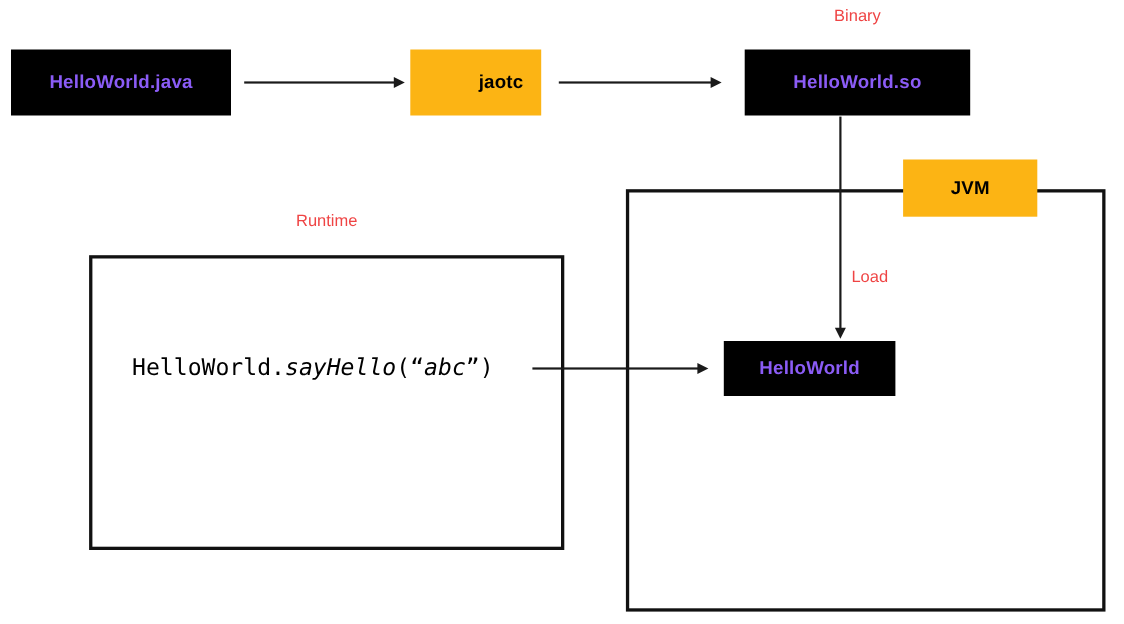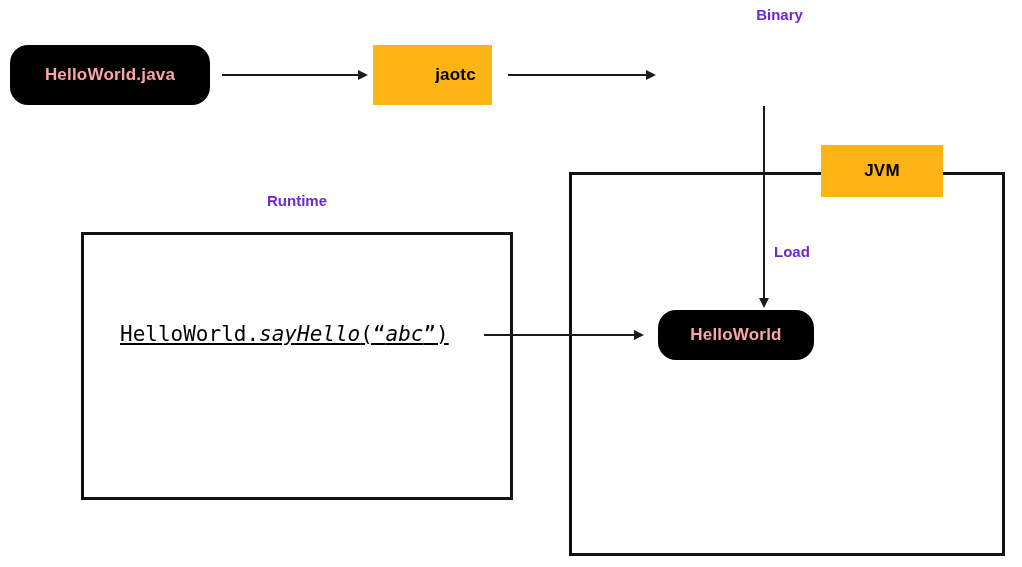--- a/index.html
+++ b/index.html
@@ -19,47 +19,45 @@
     position: absolute;
     display: flex;
     align-items: center;
     justify-content: center;
     box-sizing: border-box;
     font-weight: bold;
     letter-spacing: 0.2px;
   }
   .node-black {
     background: #000000;
-    color: #fca5a5;
-    border-radius: 18px;
+    color: #8b5cf6;
   }
   .node-orange {
     background: #FCB414;
     color: #000000;
   }
   .plain-label {
     position: absolute;
-    font-weight: bold;
-    color: #6d28d9;
+    font-weight: normal;
+    color: #ef4444;
     white-space: nowrap;
     text-align: center;
   }
   .container-rect {
     position: absolute;
     box-sizing: border-box;
     border: 3px solid #111111;
     background: transparent;
   }
   .code-text {
     position: absolute;
     font-family: "DejaVu Sans Mono", "Liberation Mono", monospace;
     color: #000000;
     white-space: nowrap;
     letter-spacing: 0px;
-    text-decoration: underline;
   }
   .code-text .ital {
     font-style: italic;
   }
   .h-line {
     position: absolute;
     height: 0;
     border-top: 2px solid #1a1a1a;
   }
   .v-line {
@@ -98,20 +96,23 @@
 
   <div class="node-box node-orange" style="left:373px; top:45px; width:119px; height:60px; font-size:17px;padding-left:46px;">
     <span>jaotc</span>
   </div>
 
   <div class="h-line" style="left:508px; top:74px; width:140px;"></div>
   <div class="arrow-head-right" style="left:646px; top:70px;"></div>
 
   <div class="plain-label" style="left:677px; top:6px; width:205px; font-size:15px;">Binary</div>
 
+  <div class="node-box node-black" style="left:677px; top:45px; width:205px; height:60px; font-size:17px;">
+    <span>HelloWorld.so</span>
+  </div>
 
   <div class="container-rect" style="left:569px; top:172px; width:436px; height:384px;"></div>
 
   <div class="v-line" style="left:763px; top:106px; height:196px;"></div>
   <div class="arrow-head-down" style="left:759px; top:298px;"></div>
 
   <div class="plain-label" style="left:774px; top:243px; font-size:15px;text-align:right;">Load</div>
 
   <div class="node-box node-orange" style="left:821px; top:145px; width:122px; height:52px; font-size:17px;">
     <span>JVM</span>

